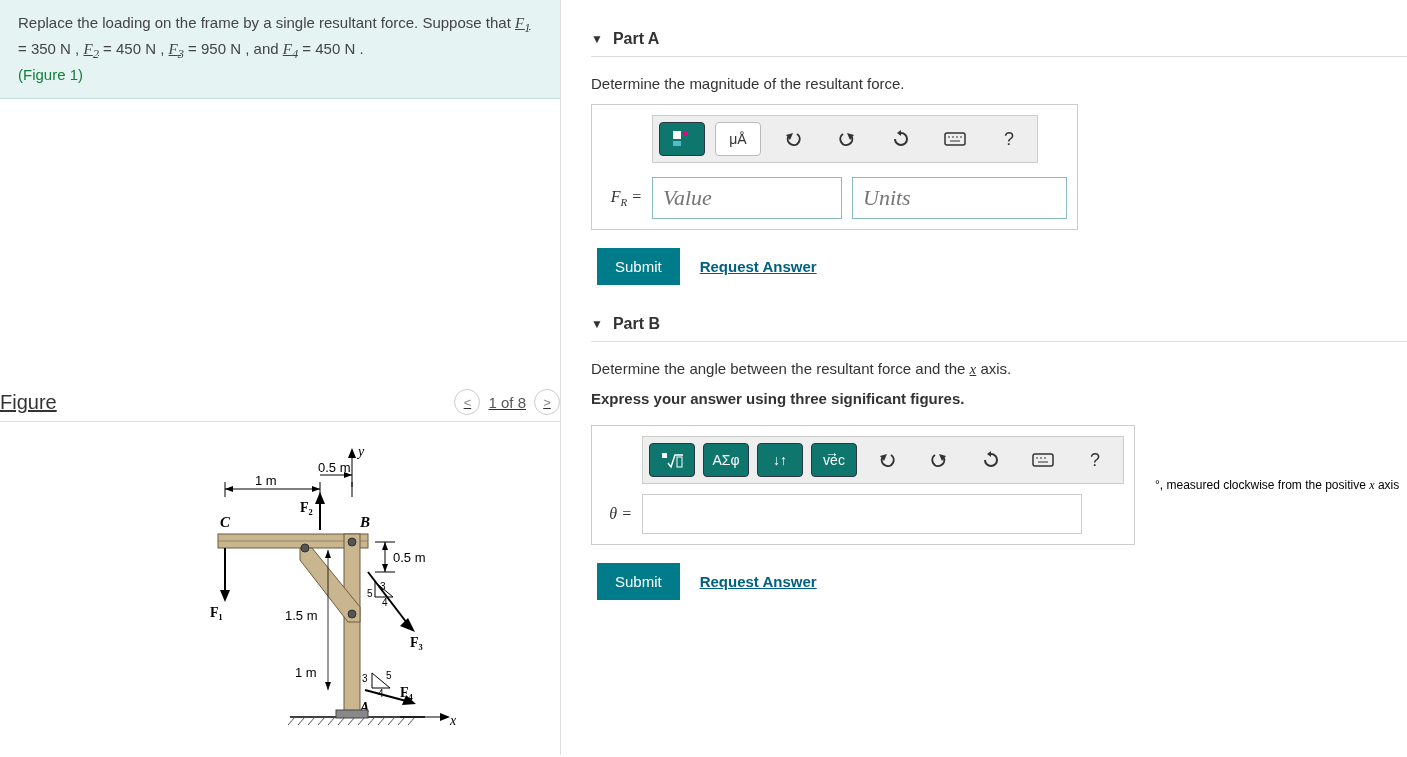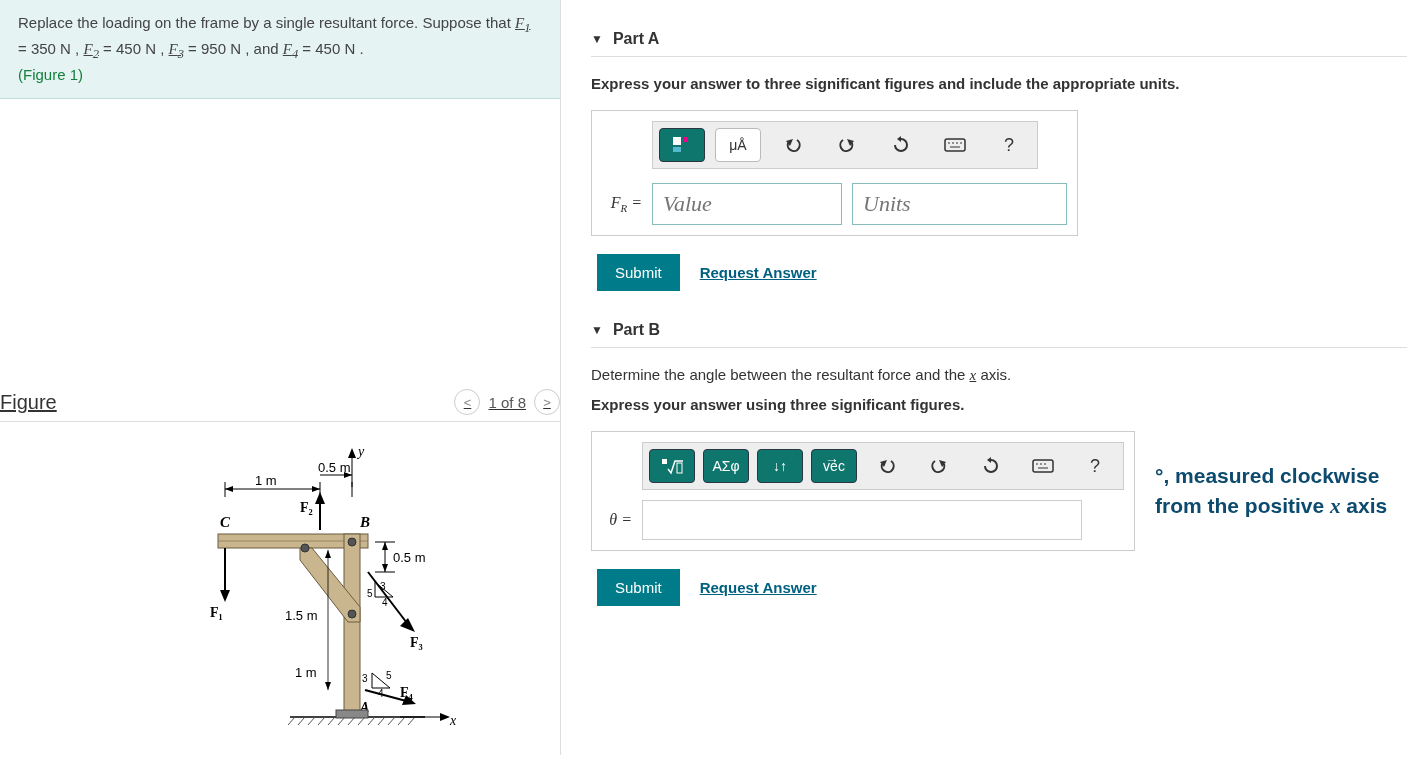--- a/index.html
+++ b/index.html
@@ -213,24 +213,23 @@
     border: 1px solid #ccc;
     padding: 6px;
     width: fit-content;
   }
   .part-b-wrap {
     display: flex;
     align-items: center;
     gap: 20px;
   }
   .suffix-text {
-    font-size: 21px;
-    color: #0c4a6e;
+    font-size: 12px;
+    color: #000000;
     line-height: 1.4;
-    font-weight: bold;
   }
   .suffix-text .xax {
     font-style: italic;
     font-family: 'Times New Roman', serif;
   }
   .ital {
     font-family: 'Times New Roman', serif;
     font-style: italic;
     text-decoration: underline;
   }
@@ -359,21 +358,21 @@
     </div>
   </div>
 
   <div class="right-panel">
 
     <div class="part-block">
       <div class="part-header">
         <span class="caret">▼</span>
         <span>Part A</span>
       </div>
-      <div class="part-express">Express your answer to three significant figures and include the appropriate units.</div>
+      <div class="part-instruction">Determine the magnitude of the resultant force.</div>
 
       <div class="answer-block">
         <div class="toolbar">
           <div class="tbtn dark">
             <svg width="20" height="18">
                 <rect x="1" y="1" width="8" height="8" fill="#fff"></rect>
                 <rect x="11" y="1" width="5" height="5" fill="#e08"></rect>
                 <rect x="1" y="11" width="8" height="5" fill="#5bc"></rect>
               </svg>
           </div>

